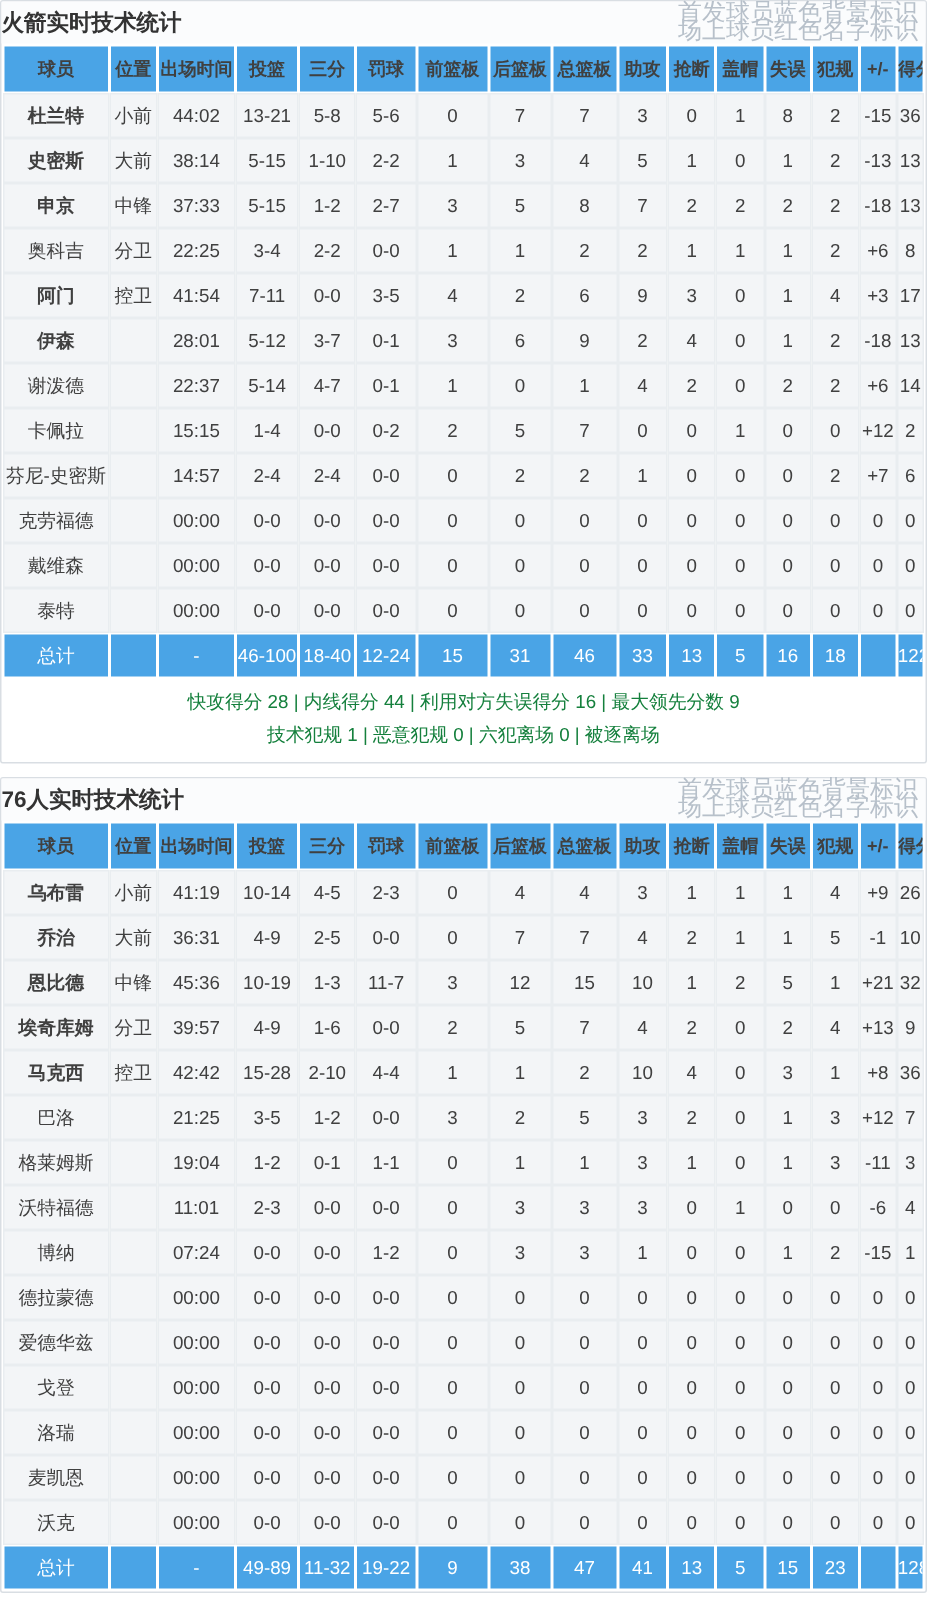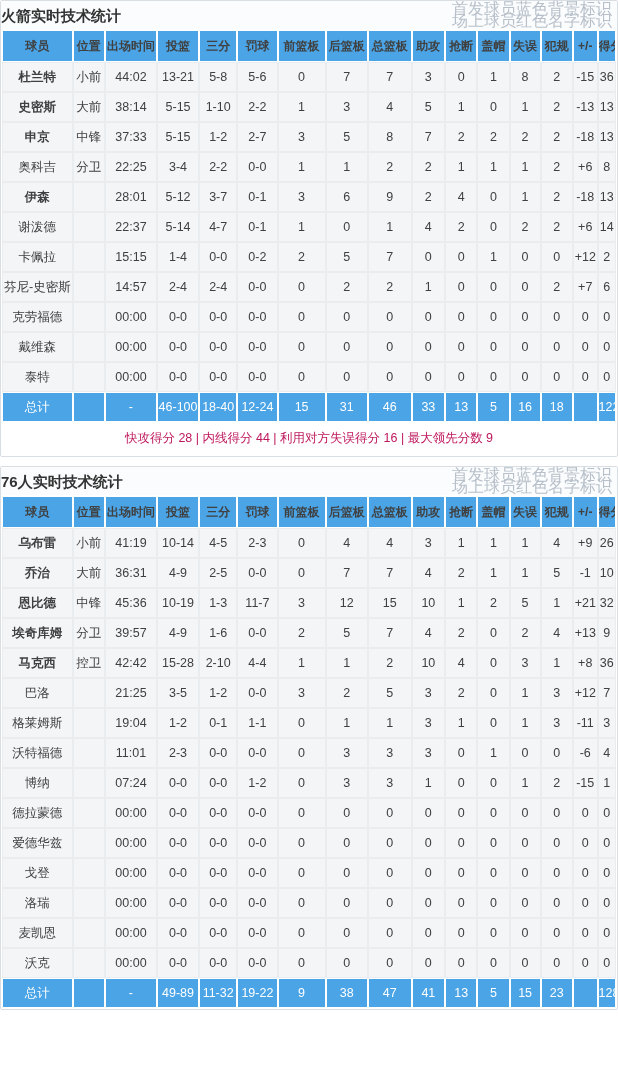--- a/index.html
+++ b/index.html
@@ -49,21 +49,21 @@
   th:nth-child(7){width:7.9%}
   th:nth-child(8){width:6.9%}
   th:nth-child(9){width:7.2%}
   th:nth-child(10){width:5.4%}
   th:nth-child(11){width:5.2%}
   th:nth-child(12){width:5.2%}
   th:nth-child(13){width:5.0%}
   th:nth-child(14){width:5.2%}
   th:nth-child(15){width:3.9%}
   .panel-foot{
-    text-align:center;font-size:12.5px;color:#be185d;
+    text-align:center;font-size:12.5px;color:#15803d;
     padding:4px 0 7px;line-height:22px;
   }
   .panel-foot:empty{display:none;}
 </style>
 </head>
 <body>
 
 <section class="panel">
   <div class="panel-head">
     <div class="panel-title">火箭实时技术统计</div>
@@ -160,20 +160,38 @@
           <td>2</td>
           <td>2</td>
           <td>1</td>
           <td>1</td>
           <td>1</td>
           <td>2</td>
           <td>+6</td>
           <td>8</td>
         </tr>
         <tr>
+          <td class="name starter oncourt">阿门</td>
+          <td>控卫</td>
+          <td>41:54</td>
+          <td>7-11</td>
+          <td>0-0</td>
+          <td>3-5</td>
+          <td>4</td>
+          <td>2</td>
+          <td>6</td>
+          <td>9</td>
+          <td>3</td>
+          <td>0</td>
+          <td>1</td>
+          <td>4</td>
+          <td>+3</td>
+          <td>17</td>
+        </tr>
+        <tr>
           <td class="name oncourt">伊森</td>
           <td></td>
           <td>28:01</td>
           <td>5-12</td>
           <td>3-7</td>
           <td>0-1</td>
           <td>3</td>
           <td>6</td>
           <td>9</td>
           <td>2</td>
@@ -307,20 +325,21 @@
           <td>5</td>
           <td>16</td>
           <td>18</td>
           <td></td>
           <td>122</td>
         </tr>
       </tbody>
     </table>
   <div class="panel-foot">
       <div>快攻得分 28 | 内线得分 44 | 利用对方失误得分 16 | 最大领先分数 9</div>
+      <div>技术犯规 1 | 恶意犯规 0 | 六犯离场 0 | 被逐离场</div>
     </div>
 </section>
 
 <section class="panel">
   <div class="panel-head">
     <div class="panel-title">76人实时技术统计</div>
     <div class="panel-notes">
       <div>首发球员蓝色背景标识</div>
       <div>场上球员红色名字标识</div>
     </div>

